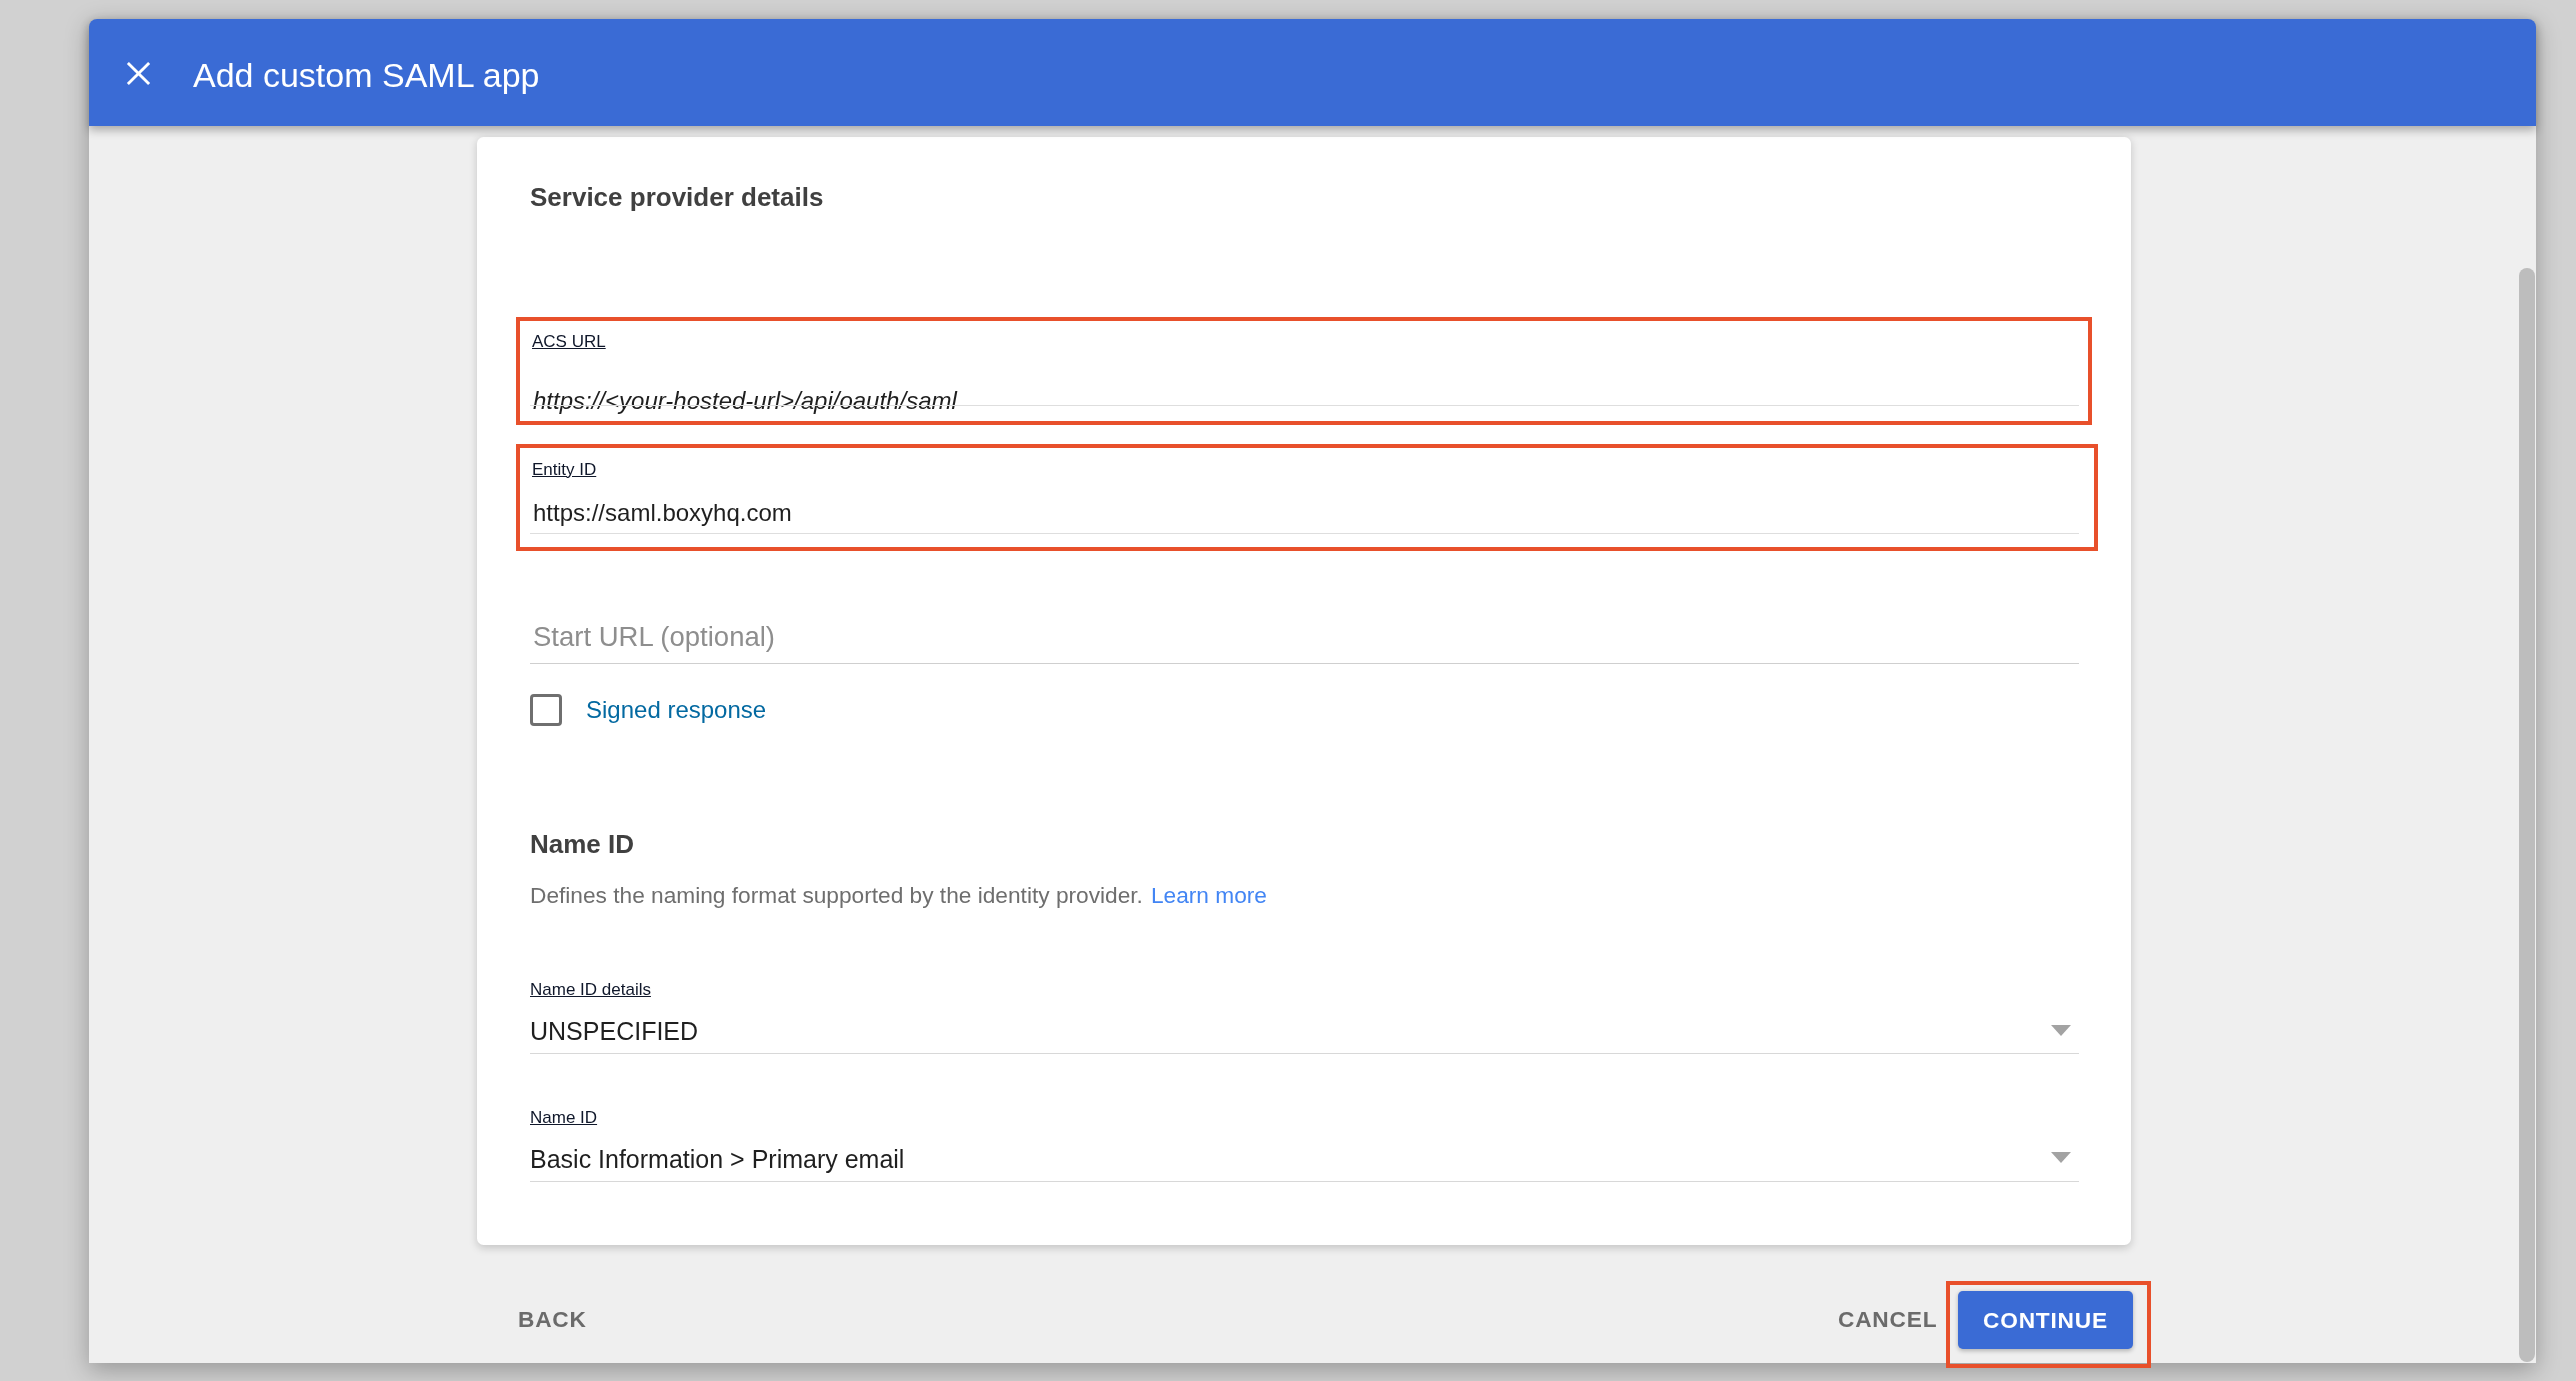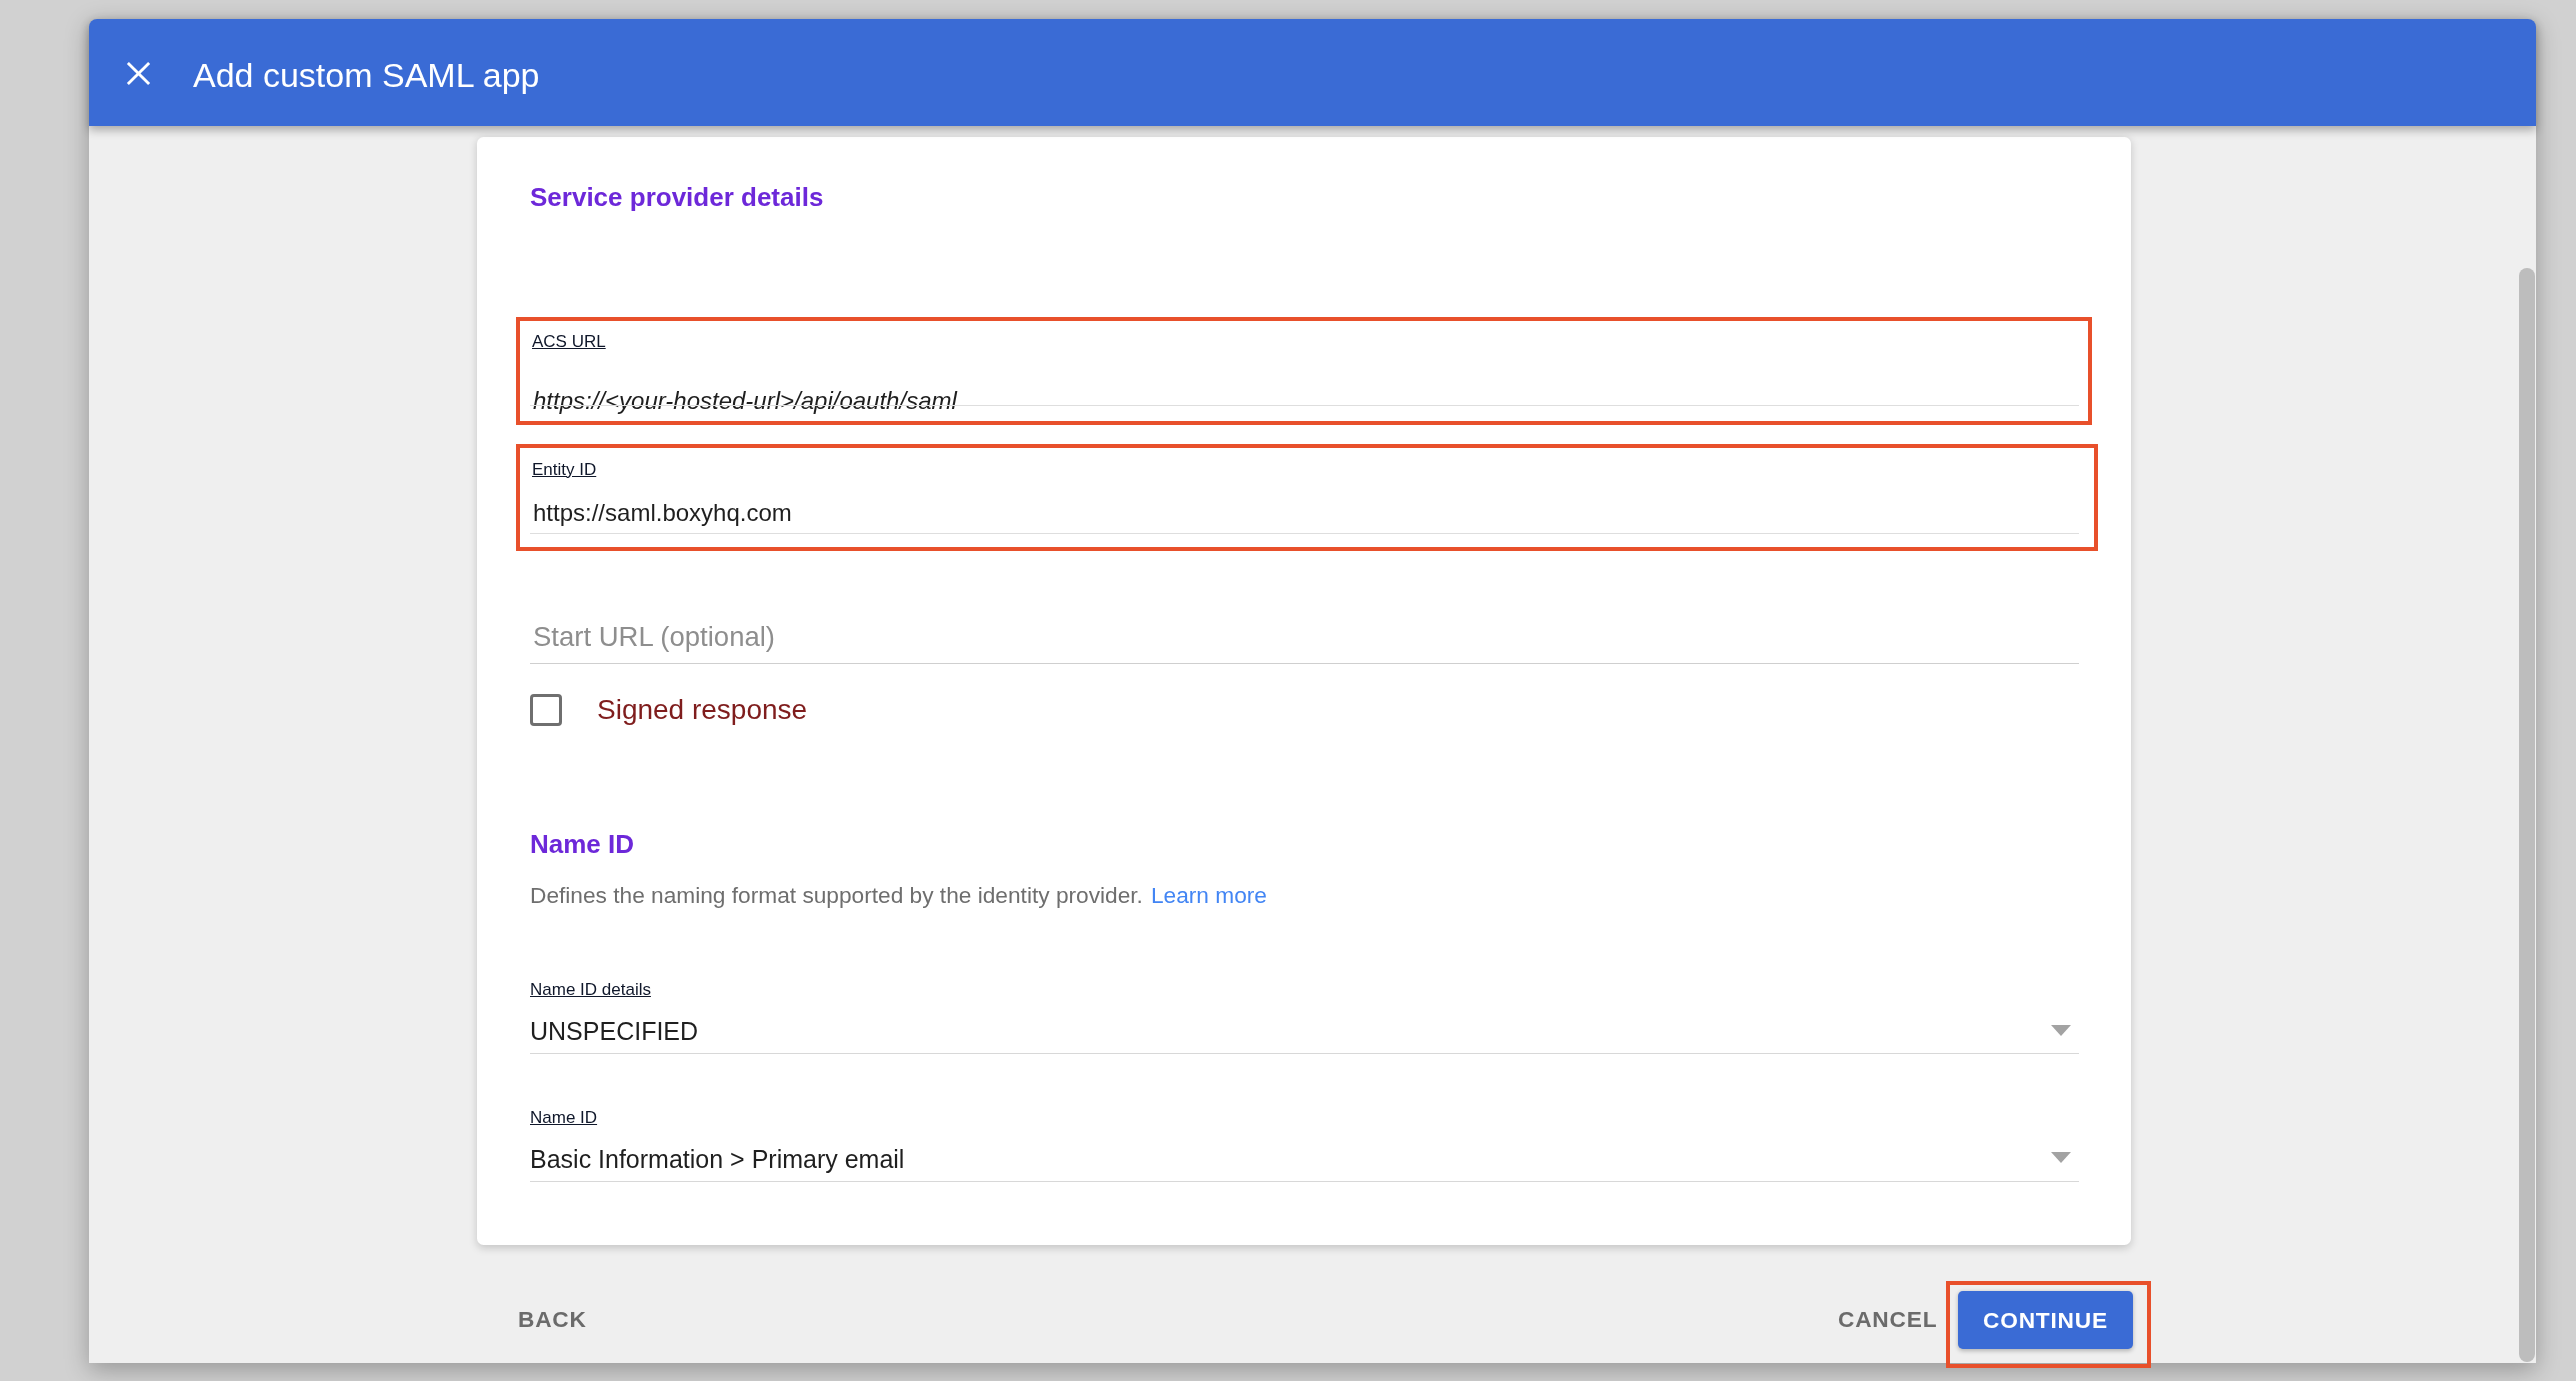--- a/index.html
+++ b/index.html
@@ -15,38 +15,38 @@
   .close-btn{position:absolute;left:34px;top:39px;width:31px;height:31px;cursor:pointer;}
   .modal-title{position:absolute;left:104px;top:36px;font-size:34px;line-height:40px;
     color:#ffffff;font-weight:400;white-space:nowrap;}
 
   .modal-body{position:absolute;left:0;top:107px;width:100%;height:1237px;background:#efefef;z-index:1;}
 
   .card{position:absolute;left:388px;top:10.5px;width:1654px;height:1108px;background:#ffffff;
     border-radius:6.5px;box-shadow:0 2.4px 8px rgba(0,0,0,0.18);}
 
   .sec-heading{position:absolute;left:53px;font-size:26px;line-height:31px;font-weight:700;
-    color:#6d28d9;white-space:nowrap;text-align:right;}
+    color:#404040;white-space:nowrap;text-align:right;}
   .sec-desc{position:absolute;left:53px;font-size:22.7px;line-height:27.5px;color:#6e6e6e;white-space:nowrap;}
   .learn-more{color:var(--link_blue,#4285f4);margin-left:8px;cursor:pointer;}
 
   .annotation{position:absolute;border:4px solid var(--annotation_red,#e8502b);
     box-sizing:border-box;pointer-events:none;}
 
   .field-label{position:absolute;left:55px;font-size:17px;line-height:21px;color:#0f172a;white-space:nowrap;text-decoration:underline;}
   .field-input{position:absolute;left:56px;width:1537px;border:none;outline:none;background:transparent;
     font-family:"Liberation Sans","DejaVu Sans",sans-serif;font-size:24px;color:#1f1f1f;padding:0;}
   .field-input::placeholder{color:#8e8e8e;opacity:1;}
   .underline{position:absolute;left:53px;width:1549px;height:1.6px;background:#dedede;}
 
   .start-input{font-size:27.5px;color:#8e8e8e;}
 
   .checkbox{position:absolute;left:53px;top:557px;width:32px;height:32px;border:3.2px solid #6f6f6f;
     border-radius:4px;box-sizing:border-box;background:#fff;cursor:pointer;}
-  .checkbox-label{position:absolute;left:120px;top:560px;font-size:28px;line-height:26px;color:#7f1d1d;white-space:nowrap;}
+  .checkbox-label{position:absolute;left:109px;top:560px;font-size:24px;line-height:26px;color:#0369a1;white-space:nowrap;}
 
   .select-value{position:absolute;left:53px;font-size:25px;line-height:30px;color:#1f1f1f;white-space:nowrap;cursor:pointer;}
   .dropdown-arrow{position:absolute;left:1574px;width:0;height:0;cursor:pointer;
     border-left:10.5px solid transparent;border-right:10.5px solid transparent;border-top:11.3px solid #a3a3a3;}
 
   .footer-text-btn{position:absolute;font-size:22.7px;line-height:27.5px;font-weight:700;color:#6b6b6b;
     letter-spacing:0.8px;cursor:pointer;white-space:nowrap;}
   .continue-btn{position:absolute;left:1869px;top:1165px;width:175px;height:58px;
     background:var(--button_blue,#3a6bd5);border-radius:4.9px;display:flex;align-items:center;justify-content:center;
     color:#ffffff;font-size:22.7px;font-weight:700;letter-spacing:0.8px;cursor:pointer;

